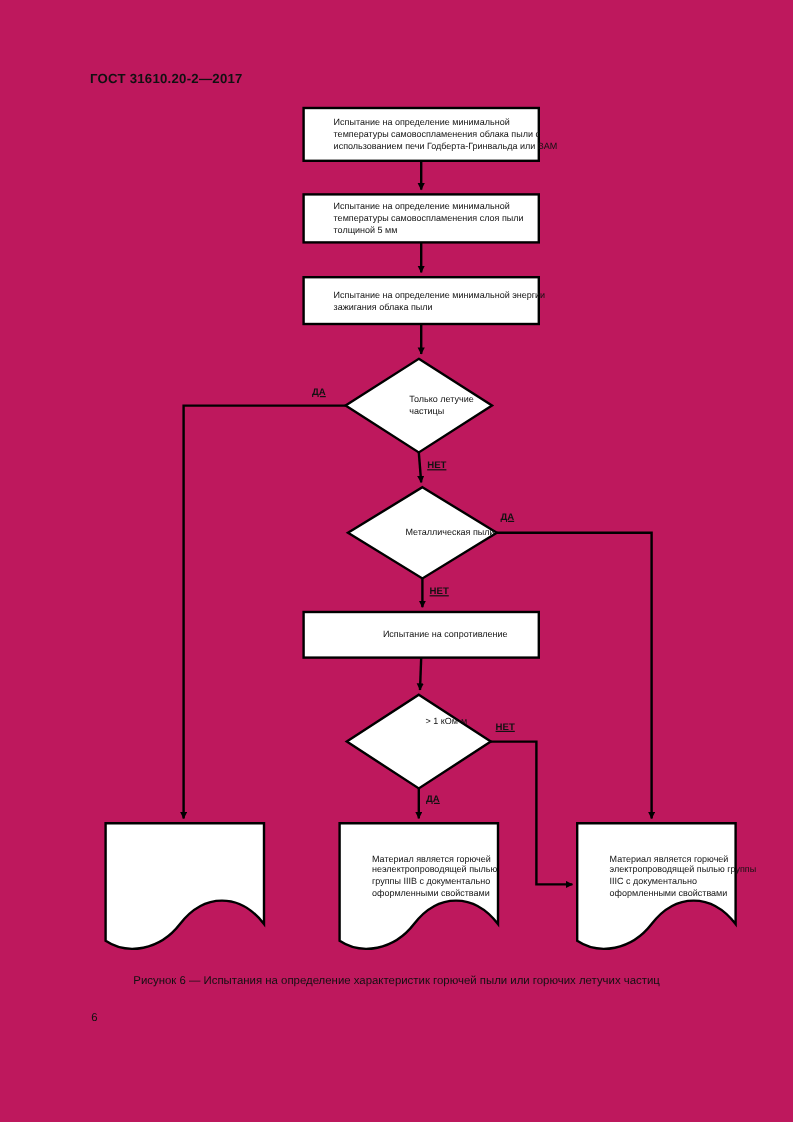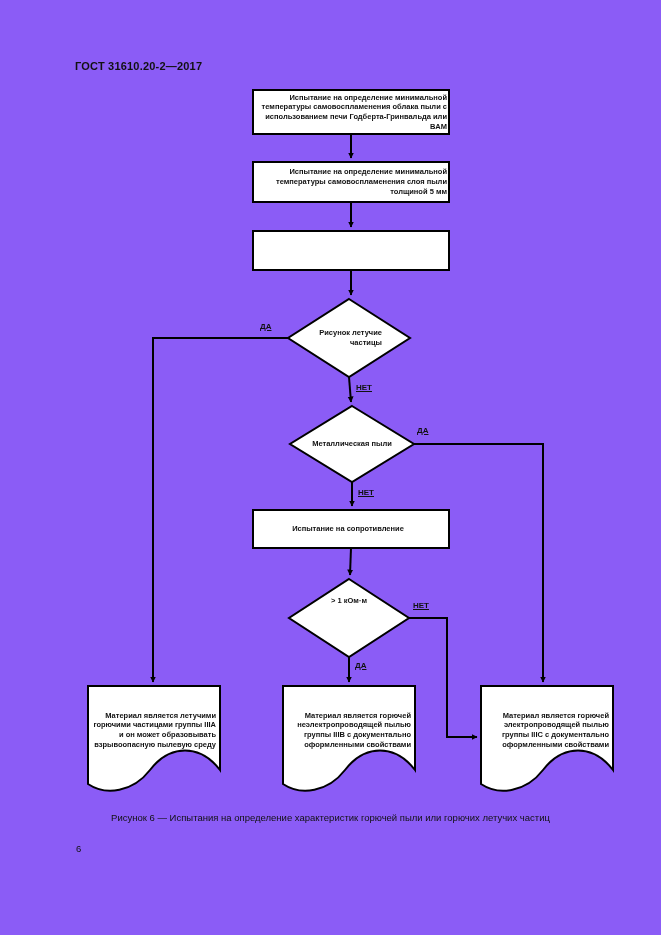--- a/index.html
+++ b/index.html
@@ -2,43 +2,44 @@
 <html><head>
 <meta charset="utf-8">
 <style>
   * { box-sizing: border-box; margin: 0; padding: 0; }
   html, body { background: #ffffff; }
   body { font-family: "Liberation Sans", sans-serif; color: #111; }
   .page {
     position: relative;
     width: 661px;
     height: 935px;
-    background: #8b5cf6;
+    background: #be185d;
     overflow: hidden;
   }
   .svg-layer {
     position: absolute;
     left: 0; top: 0;
     width: 661px; height: 935px;
   }
   .abs { position: absolute; }
   .doc-header {
     left: 75px; top: 60px;
     font-size: 11px;
     font-weight: bold;
     letter-spacing: 0.2px;
   }
   .node-text {
     display: flex;
     align-items: center;
     justify-content: center;
-    text-align: right;
+    text-align: left;
     font-size: 7.5px;
-    font-weight: bold;
+    font-weight: normal;
     line-height: 1.3;
+    margin-left: 23px;
   }
   .branch-label {
     font-size: 8px;
     font-weight: bold;
     text-decoration: underline;
   }
   .figure-caption {
     left: 0; right: 0;
     top: 812px;
     text-align: center;
@@ -85,30 +86,30 @@
     <polyline points="409,618 447,618 447,737 477,737" fill="none" stroke="#000" stroke-width="2" marker-end="url(#arrow)"></polyline>
     <line x1="349" y1="657" x2="349" y2="682" stroke="#000" stroke-width="2" marker-end="url(#arrow)"></line>
   </svg>
 
   <div class="abs doc-header">ГОСТ 31610.20-2—2017</div>
   <div class="abs figure-caption">Рисунок 6 — Испытания на определение характеристик горючей пыли или горючих летучих частиц</div>
   <div class="abs page-number">6</div>
 
   <div class="abs node-text" style="left:255px; top:91px;  width:192px; height:42px;">Испытание на определение минимальной температуры самовоспламенения облака пыли с использованием печи Годберта-Гринвальда или BAM</div>
   <div class="abs node-text" style="left:255px; top:163px; width:192px; height:38px;">Испытание на определение минимальной температуры самовоспламенения слоя пыли толщиной 5 мм</div>
+  <div class="abs node-text" style="left:255px; top:232px; width:192px; height:37px;">Испытание на определение минимальной энергии зажигания облака пыли</div>
   <div class="abs node-text" style="left:255px; top:511px; width:160px; height:36px;padding-left:26px;">Испытание на сопротивление</div>
 
-  <div class="abs node-text" style="left:318px; top:306px; width:64px;  height:64px;">Рисунок летучие частицы</div>
+  <div class="abs node-text" style="left:318px; top:306px; width:64px;  height:64px;">Только летучие частицы</div>
   <div class="abs node-text" style="left:312px; top:420px; width:80px;  height:48px;">Металлическая пыли</div>
   <div class="abs node-text" style="left:309px; top:587px; width:80px;  height:28px;">&gt; 1 кОм·м</div>
 
   <div class="abs branch-label" style="left:260px; top:322px;">ДА</div>
   <div class="abs branch-label" style="left:356px; top:383px;">НЕТ</div>
   <div class="abs branch-label" style="left:417px; top:426px;">ДА</div>
   <div class="abs branch-label" style="left:358px; top:488px;">НЕТ</div>
   <div class="abs branch-label" style="left:413px; top:601px;">НЕТ</div>
   <div class="abs branch-label" style="left:355px; top:661px;">ДА</div>
 
-  <div class="abs node-text" style="left:92px;  top:692px; width:124px; height:76px;">Материал является летучими горючими частицами группы IIIA и он может образовывать взрывоопасную пылевую среду</div>
   <div class="abs node-text" style="left:485px; top:692px; width:124px; height:76px;">Материал является горючей электропроводящей пылью группы IIIC с документально оформленными свойствами</div>
   <div class="abs node-text" style="left:287px; top:692px; width:124px; height:76px;">Материал является горючей неэлектропроводящей пылью группы IIIB с документально оформленными свойствами</div>
 
 </div>
 
 </body></html>

